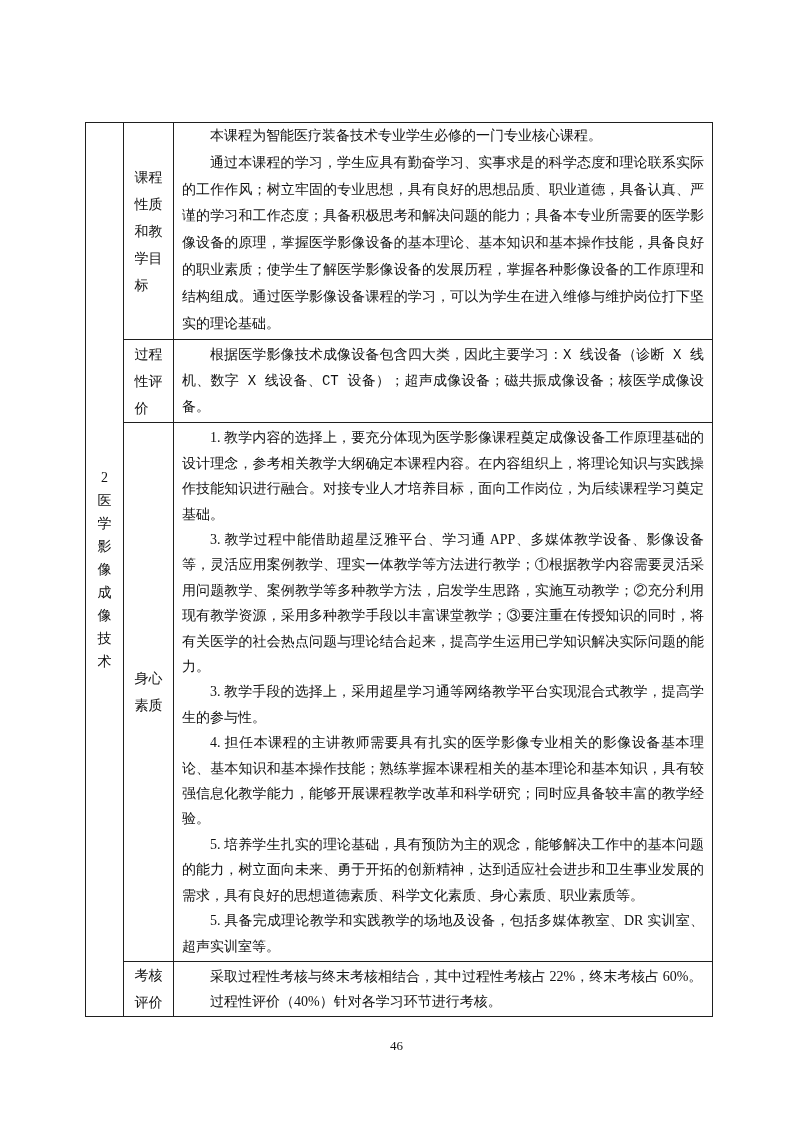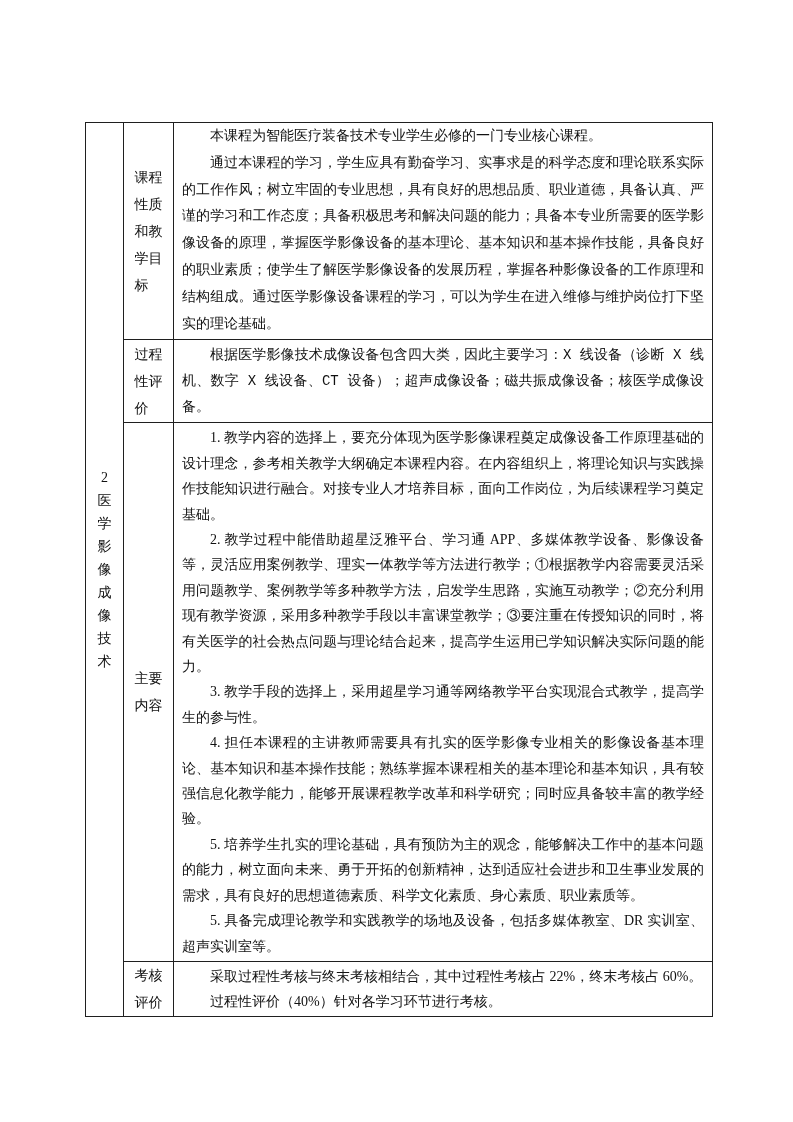--- a/index.html
+++ b/index.html
@@ -92,38 +92,39 @@
       <td class="label-cell">
         <div class="row-label">过程性评价</div>
       </td>
       <td class="content-cell">
         <p>根据医学影像技术成像设备包含四大类，因此主要学习：X 线设备（诊断 X 线机、数字 X 线设备、CT 设备）；超声成像设备；磁共振成像设备；核医学成像设备。</p>
       </td>
     </tr>
 
     <tr class="r3">
       <td class="label-cell">
-        <div class="row-label">主要内容</div>
+        <div class="row-label">身心素质</div>
       </td>
       <td class="content-cell">
         <p>1. 教学内容的选择上，要充分体现为医学影像课程奠定成像设备工作原理基础的设计理念，参考相关教学大纲确定本课程内容。在内容组织上，将理论知识与实践操作技能知识进行融合。对接专业人才培养目标，面向工作岗位，为后续课程学习奠定基础。</p>
-        <p>2. 教学过程中能借助超星泛雅平台、学习通 APP、多媒体教学设备、影像设备等，灵活应用案例教学、理实一体教学等方法进行教学；①根据教学内容需要灵活采用问题教学、案例教学等多种教学方法，启发学生思路，实施互动教学；②充分利用现有教学资源，采用多种教学手段以丰富课堂教学；③要注重在传授知识的同时，将有关医学的社会热点问题与理论结合起来，提高学生运用已学知识解决实际问题的能力。</p>
+        <p>3. 教学过程中能借助超星泛雅平台、学习通 APP、多媒体教学设备、影像设备等，灵活应用案例教学、理实一体教学等方法进行教学；①根据教学内容需要灵活采用问题教学、案例教学等多种教学方法，启发学生思路，实施互动教学；②充分利用现有教学资源，采用多种教学手段以丰富课堂教学；③要注重在传授知识的同时，将有关医学的社会热点问题与理论结合起来，提高学生运用已学知识解决实际问题的能力。</p>
         <p>3. 教学手段的选择上，采用超星学习通等网络教学平台实现混合式教学，提高学生的参与性。</p>
         <p>4. 担任本课程的主讲教师需要具有扎实的医学影像专业相关的影像设备基本理论、基本知识和基本操作技能；熟练掌握本课程相关的基本理论和基本知识，具有较强信息化教学能力，能够开展课程教学改革和科学研究；同时应具备较丰富的教学经验。</p>
         <p>5. 培养学生扎实的理论基础，具有预防为主的观念，能够解决工作中的基本问题的能力，树立面向未来、勇于开拓的创新精神，达到适应社会进步和卫生事业发展的需求，具有良好的思想道德素质、科学文化素质、身心素质、职业素质等。</p>
         <p>5. 具备完成理论教学和实践教学的场地及设备，包括多媒体教室、DR 实训室、超声实训室等。</p>
       </td>
     </tr>
 
     <tr class="r4">
       <td class="label-cell">
         <div class="row-label">考核评价</div>
       </td>
       <td class="content-cell">
         <p>采取过程性考核与终末考核相结合，其中过程性考核占 22%，终末考核占 60%。</p>
         <p>过程性评价（40%）针对各学习环节进行考核。</p>
       </td>
     </tr>
   </tbody>
     </table>
 
+  <div class="page-number">46</div>
 
 </div>
 
 </body></html>

